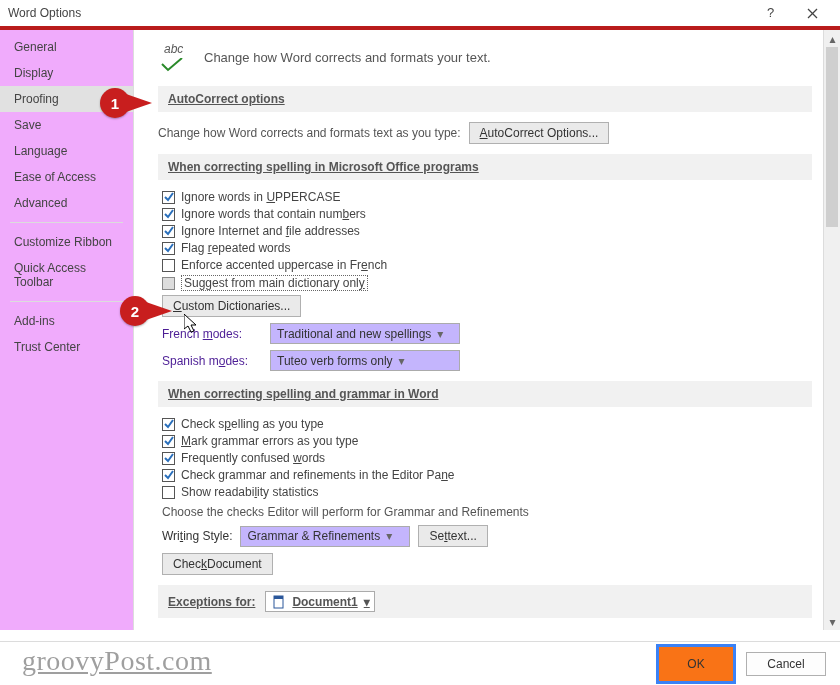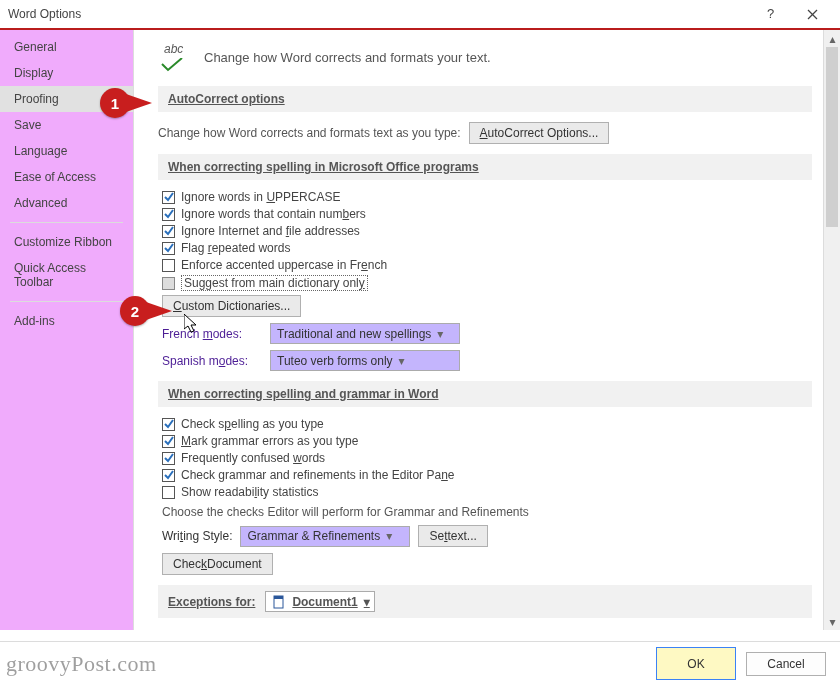--- a/index.html
+++ b/index.html
@@ -10,21 +10,21 @@
     background: #fff;
     color: #333;
     position: relative;
     width: 840px;
     height: 685px;
     overflow: hidden;
   }
   .titlebar {
     height: 30px;
     background: #fff;
-    border-bottom: 2px solid #b91c1c;
+    border-bottom: 4px solid #b91c1c;
     display: flex;
     align-items: center;
     padding: 0 8px;
     font-size: 12px;
     color: #444;
   }
   .titlebar .spacer { flex: 1; }
   .titlebar .win-btn {
     width: 40px;
     height: 30px;
@@ -168,24 +168,24 @@
     height: 44px;
     border-top: 1px solid #dcdcdc;
     display: flex;
     align-items: center;
     justify-content: flex-end;
     gap: 10px;
     padding: 0 14px;
     background: #fff;
   }
   .btn-primary {
-    border: 1px solid #3b82f6;
-    background: #fef9c3;
+    border: 3px solid #3b82f6;
+    background: #f97316;
     width: 80px;
-    height: 33px;
+    height: 40px;
     display: inline-flex;
     align-items: center;
     justify-content: center;
     font-size: 12px;
     cursor: pointer;
   }
   .btn-secondary {
     border: 1px solid #b0b0b0;
     background: #fdfdfd;
     width: 80px;
@@ -225,27 +225,28 @@
     border-bottom: 9px solid transparent;
   }
   .cursor {
     position: absolute;
     z-index: 40;
     pointer-events: none;
   }
   .watermark {
     position: absolute;
     bottom: 8px;
-    left: 6px;
+    left: 22px;
     font-family: Georgia, "Times New Roman", serif;
-    font-size: 22px;
+    font-size: 28px;
     color: rgba(80,80,80,.55);
     letter-spacing: .5px;
     z-index: 60;
     pointer-events: none;
+    text-decoration: underline;
   }
   .combo {
     display: inline-flex;
     align-items: center;
     border: 1px solid #ababab;
     background: #fff;
     height: 21px;
     padding: 0 4px 0 6px;
     font-size: 12px;
     gap: 6px;
@@ -280,20 +281,21 @@
     <div class="sidebar-item active">Proofing</div>
     <div class="sidebar-item">Save</div>
     <div class="sidebar-item">Language</div>
     <div class="sidebar-item">Ease of Access</div>
     <div class="sidebar-item">Advanced</div>
     <div class="sidebar-sep"></div>
     <div class="sidebar-item">Customize Ribbon</div>
     <div class="sidebar-item">Quick Access Toolbar</div>
     <div class="sidebar-sep"></div>
     <div class="sidebar-item">Add-ins</div>
+    <div class="sidebar-item">Trust Center</div>
   </div>
 
   <div class="content">
 
     <div class="header-row">
       <div class="abc-icon">
         <span class="abc">abc</span>
         <svg width="26" height="14" viewBox="0 0 26 14">
             <polyline points="2,6 8,12 22,0" fill="none" stroke="#2a8a2a" stroke-width="2"></polyline>
           </svg>

